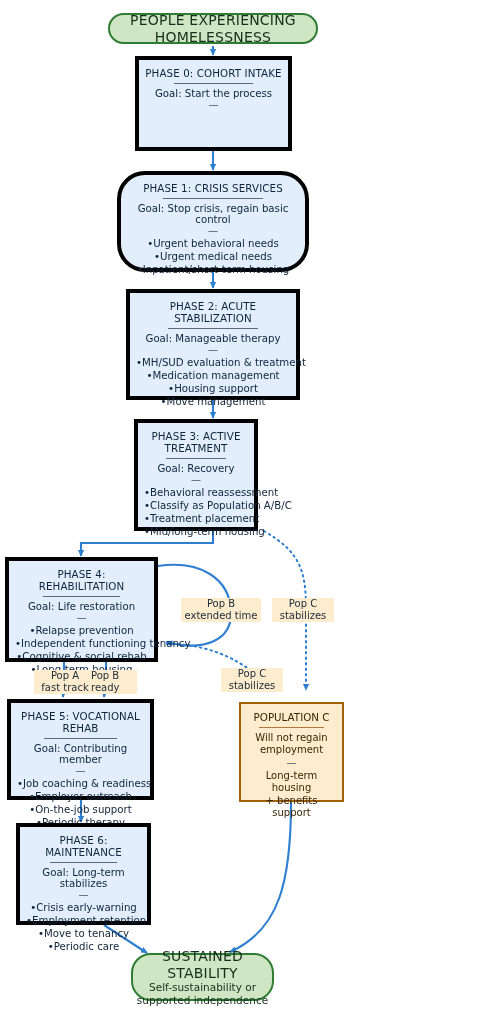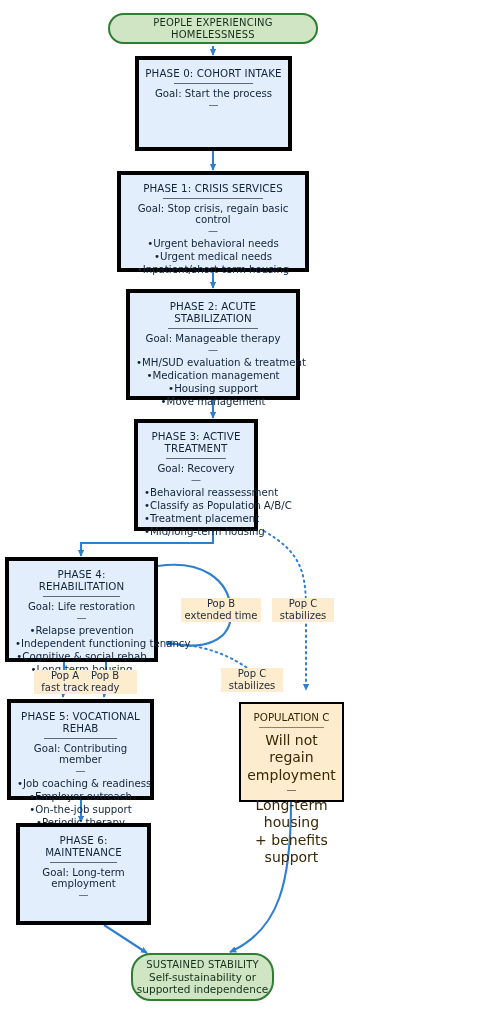--- a/index.html
+++ b/index.html
@@ -18,21 +18,21 @@
   
   .terminal{
     background:#cfe5c4;
     border:2px solid #2f7d32;
     border-radius:20px;
     color:#15301a;
     display:flex;align-items:center;justify-content:center;
     text-align:center;
     line-height:1.18;
   }
-  .terminal .t-title{font-size:10px;letter-spacing:.2px;}
+  .terminal .t-title{font-size:14px;letter-spacing:.2px;}
   .terminal .t-sub{font-size:10.5px;}
 
   
   .phase{
     background:#e2eefb;
     border:4px solid #000000;
     color:#10243a;
     padding:7px 6px 8px 6px;
     text-align:center;
   }
@@ -43,28 +43,28 @@
   }
   .phase .p-goal{font-size:10.2px;margin-bottom:1px;}
   .dash{font-size:10px;color:#44505c;line-height:.8;margin:2px 0 3px 0;}
   .phase ul{margin:0;padding:0;list-style:none;}
   .phase li{font-size:10.2px;line-height:1.26;white-space:nowrap;}
   .phase li:before{content:"\2022 ";}
 
   
   .popc{
     background:#fdeccd;
-    border:2px solid #000000;
+    border:2px solid #a16207;
     color:#3a2706;
     padding:7px 6px 8px 6px;
     text-align:center;
   }
   .popc .p-title{font-size:10.3px;margin-bottom:4px;}
   .popc .rule{border-top:1px solid #b2793a;width:72%;}
-  .popc .l{font-size:14px;line-height:1.24;text-align:center;}
+  .popc .l{font-size:10px;line-height:1.24;text-align:center;}
 
   
   .elabel{
     position:absolute;
     background:#fdeccd;
     color:#1b2a3a;
     font-size:10px;
     line-height:1.22;
     text-align:center;
     padding:0 2px;
@@ -121,21 +121,21 @@
     <span class="t-title">PEOPLE EXPERIENCING HOMELESSNESS</span>
   </div>
 
   <div class="node phase" style="left:135px;top:56px;width:157px;height:95px;">
     <div class="p-title">PHASE 0: COHORT INTAKE</div>
     <div class="rule"></div>
     <div class="p-goal">Goal: Start the process</div>
     <div class="dash">—</div>
   </div>
 
-  <div class="node phase" style="left:117px;top:171px;width:192px;height:101px;">
+  <div class="node phase" style="left:117px;top:171px;width:192px;height:101px;border-radius:28px;">
     <div class="p-title">PHASE 1: CRISIS SERVICES</div>
     <div class="rule"></div>
     <div class="p-goal">Goal: Stop crisis, regain basic control</div>
     <div class="dash">—</div>
     <ul>
       <li>Urgent behavioral needs</li>
       <li>Urgent medical needs</li>
       <li>Inpatient/short-term housing</li>
     </ul>
   </div>
@@ -188,22 +188,28 @@
       <li>Job coaching &amp; readiness</li>
       <li>Employer outreach</li>
       <li>On-the-job support</li>
       <li>Periodic therapy</li>
     </ul>
   </div>
 
   <div class="node phase" style="left:16px;top:823px;width:135px;height:102px;">
     <div class="p-title">PHASE 6: MAINTENANCE</div>
     <div class="rule"></div>
-    <div class="p-goal">Goal: Long-term employment</div>
-    <div class="dash">—</div>
+    <div class="p-goal">Goal: Long-term stabilizes</div>
+    <div class="dash">—</div>
+    <ul>
+      <li>Crisis early-warning</li>
+      <li>Employment retention</li>
+      <li>Move to tenancy</li>
+      <li>Periodic care</li>
+    </ul>
   </div>
 
   <div class="node popc" style="left:239px;top:702px;width:105px;height:100px;">
     <div class="p-title">POPULATION C</div>
     <div class="rule"></div>
     <div class="l">Will not regain</div>
     <div class="l">employment</div>
     <div class="dash">—</div>
     <div class="l">Long-term housing</div>
     <div class="l">+ benefits support</div>

